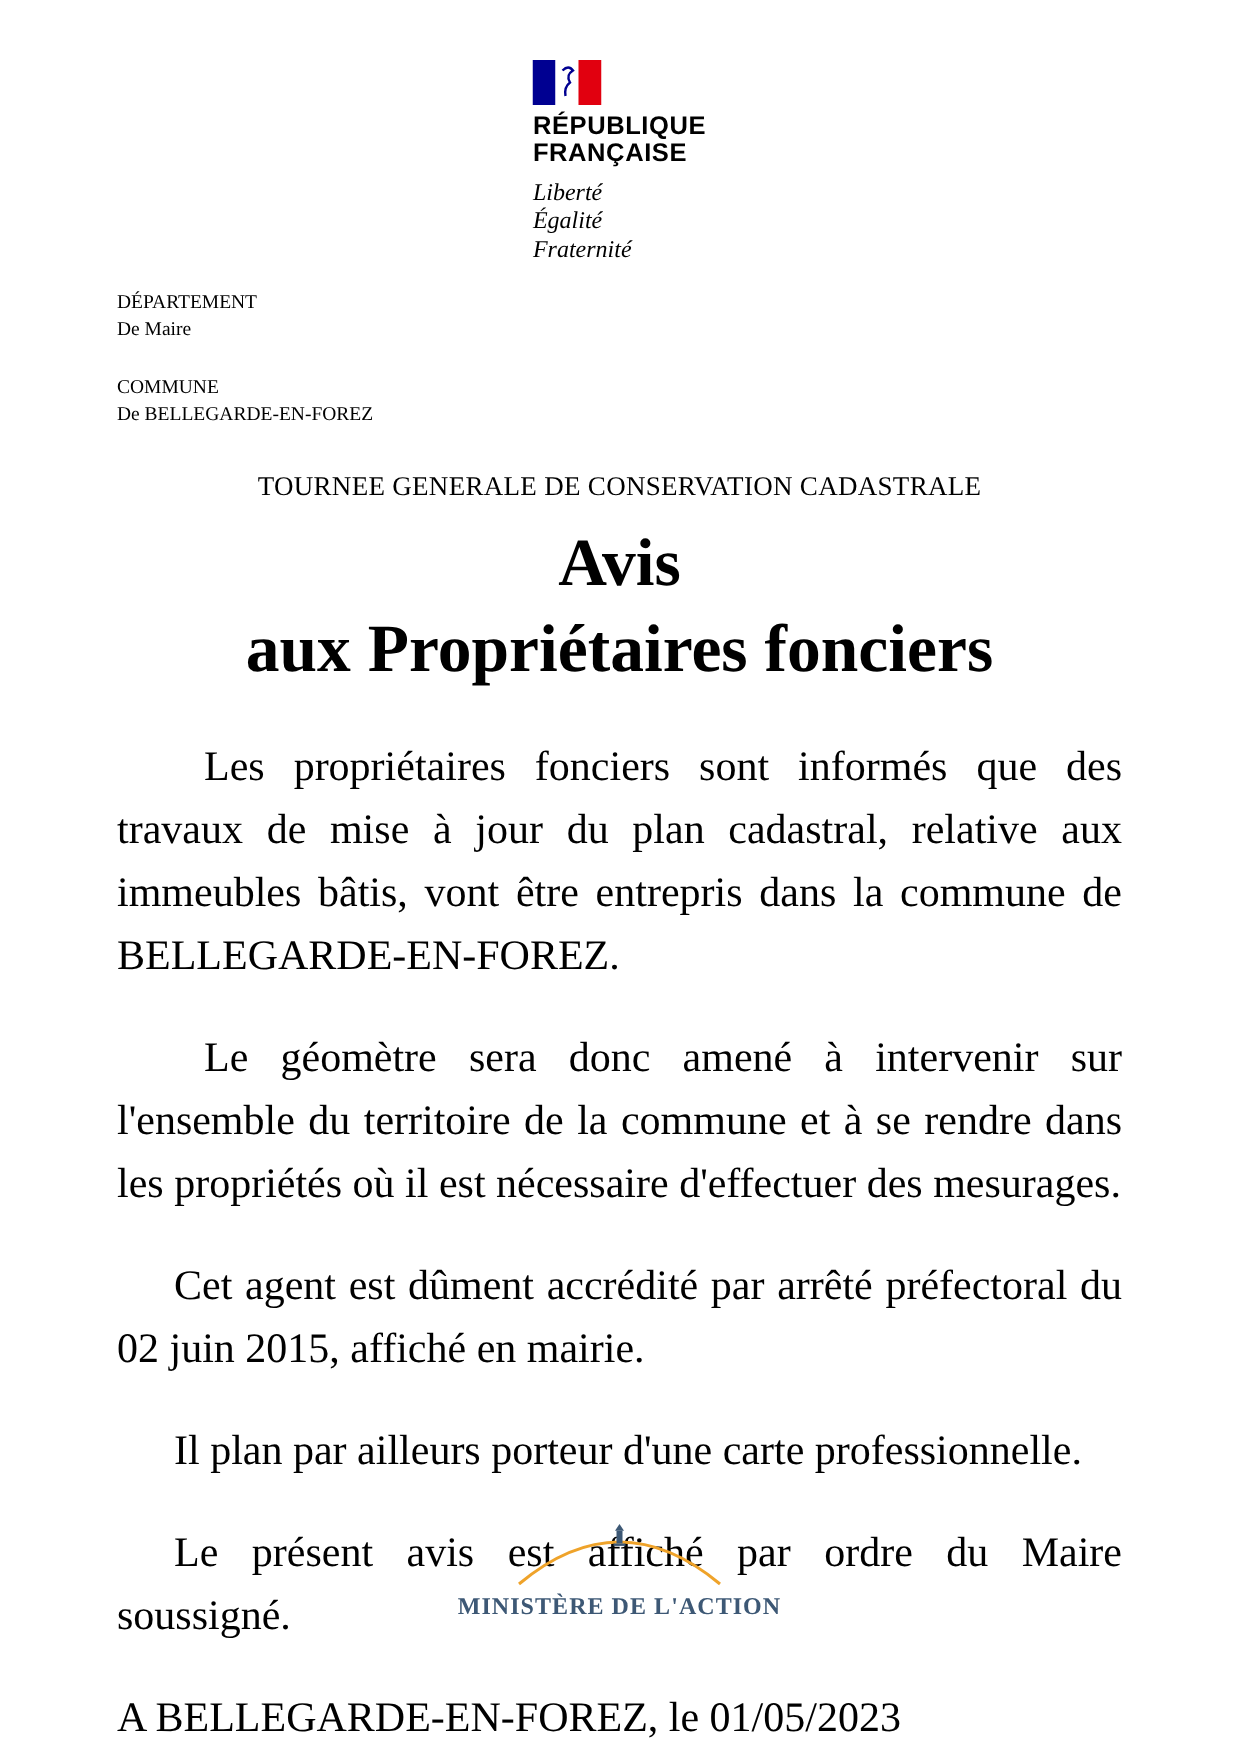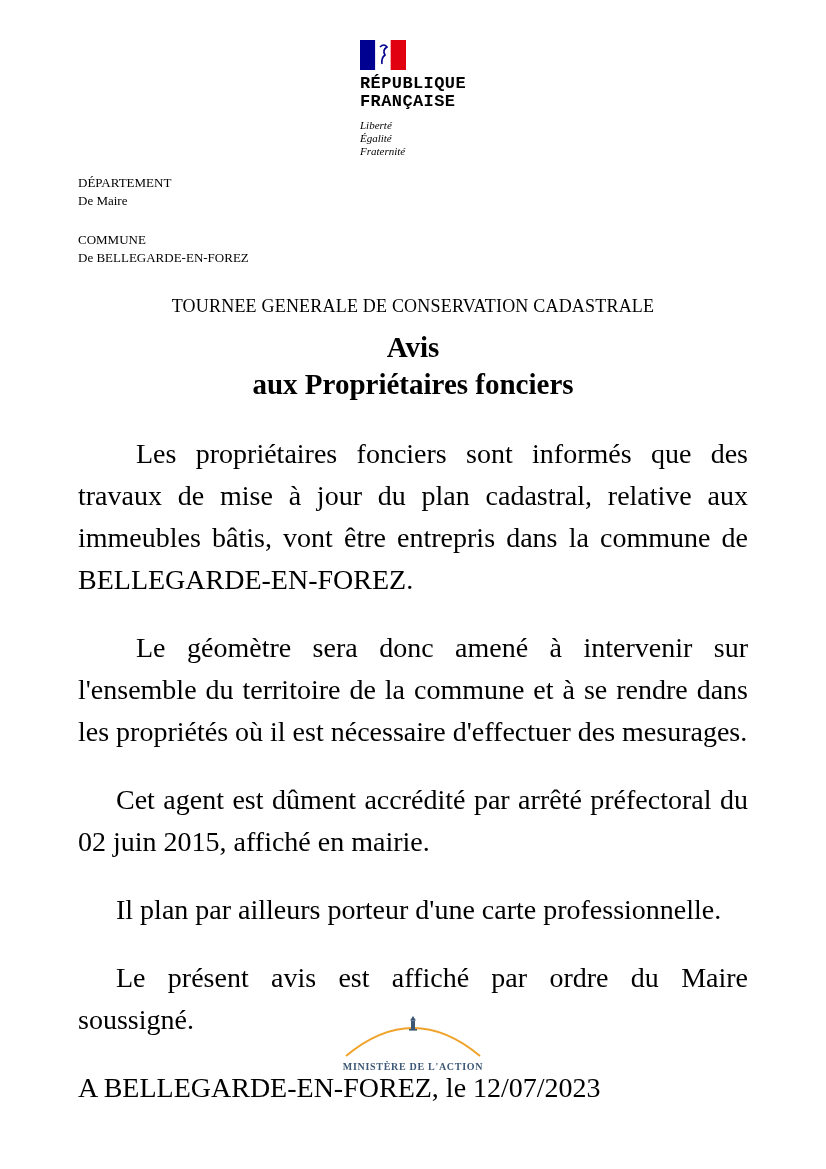--- a/index.html
+++ b/index.html
@@ -18,52 +18,52 @@
     background: #ffffff;
   }
 
   
   .gov-logo {
     width: fit-content;
     margin: 0 auto;
   }
   .gov-flag { display: block; margin-bottom: 5px; }
   .gov-name {
-    font-family: Liberation Mono, monospace;
+    font-family: Liberation Sans, sans-serif;
     font-weight: bold;
     font-size: 17px;
     line-height: 1.08;
     letter-spacing: 0.4px;
     color: #000000;
   }
   .gov-motto {
     margin-top: 7px;
     font-style: italic;
-    font-size: 11px;
+    font-size: 16px;
     line-height: 1.2;
     font-family: Liberation Serif, serif;
   }
 
   
   .addr-block { font-size: 13px; line-height: 1.35; }
   .addr-dept  { margin-top: 16px; }
   .addr-com   { margin-top: 22px; }
 
   
   .kicker {
     margin-top: 30px;
     text-align: center;
     font-size: 18px;
     letter-spacing: 0.2px;
   }
   .main-title {
     margin-top: 12px;
     text-align: center;
     font-weight: bold;
-    font-size: 29px;
+    font-size: 45px;
     line-height: 1.26;
   }
   .body-text { margin-top: 30px; }
   .body-text p {
     margin: 0 0 26px 0;
     font-size: 28px;
     line-height: 1.5;
     text-align: justify;
   }
   .indent-lg { text-indent: 58px; }
@@ -81,21 +81,21 @@
     top: 1016px;
     left: 0;
     width: 826px;
     text-align: center;
   }
   .ministry-arc { display: block; margin: 0 auto; }
   .ministry-text {
     margin-top: 2px;
     font-family: "Liberation Serif", serif;
     font-weight: bold;
-    font-size: 10px;
+    font-size: 16px;
     line-height: 1.45;
     letter-spacing: 0.7px;
     color: #3d5875;
   }
 </style>
 </head>
 <body>
 
 <div class="page">
 
@@ -133,21 +133,21 @@
     <div>Avis</div>
     <div>aux Propriétaires fonciers</div>
   </div>
 
   <div class="body-text">
     <p class="indent-lg">Les propriétaires fonciers sont informés que des travaux de mise à jour du plan cadastral, relative aux immeubles bâtis, vont être entrepris dans la commune de BELLEGARDE-EN-FOREZ.</p>
     <p class="indent-lg">Le géomètre sera donc amené à intervenir sur l'ensemble du territoire de la commune et à se rendre dans les propriétés où il est nécessaire d'effectuer des mesurages.</p>
     <p class="indent-sm">Cet agent est dûment accrédité par arrêté préfectoral du 02 juin 2015, affiché en mairie.</p>
     <p class="indent-sm">Il plan par ailleurs porteur d'une carte professionnelle.</p>
     <p class="indent-sm">Le présent avis est affiché par ordre du Maire soussigné.</p>
-    <p class="dateline">A BELLEGARDE-EN-FOREZ, le 12/07/2023</p>
+    <p class="dateline">A BELLEGARDE-EN-FOREZ, le 01/05/2023</p>
   </div>
 
   <div class="ministry">
     <svg class="ministry-arc" width="150" height="42" viewBox="0 0 150 42" aria-hidden="true">
       <path d="M8,40 Q75,-16 142,40" fill="none" stroke-width="2" stroke="#efa32a"></path>
       <g fill="#3d5875">
         <path d="M75 0 l3 4.5 h-6 z"></path>
         <rect x="73" y="4.5" width="4" height="8.5"></rect>
         <rect x="71" y="13" width="8" height="1.6"></rect>
       </g>

